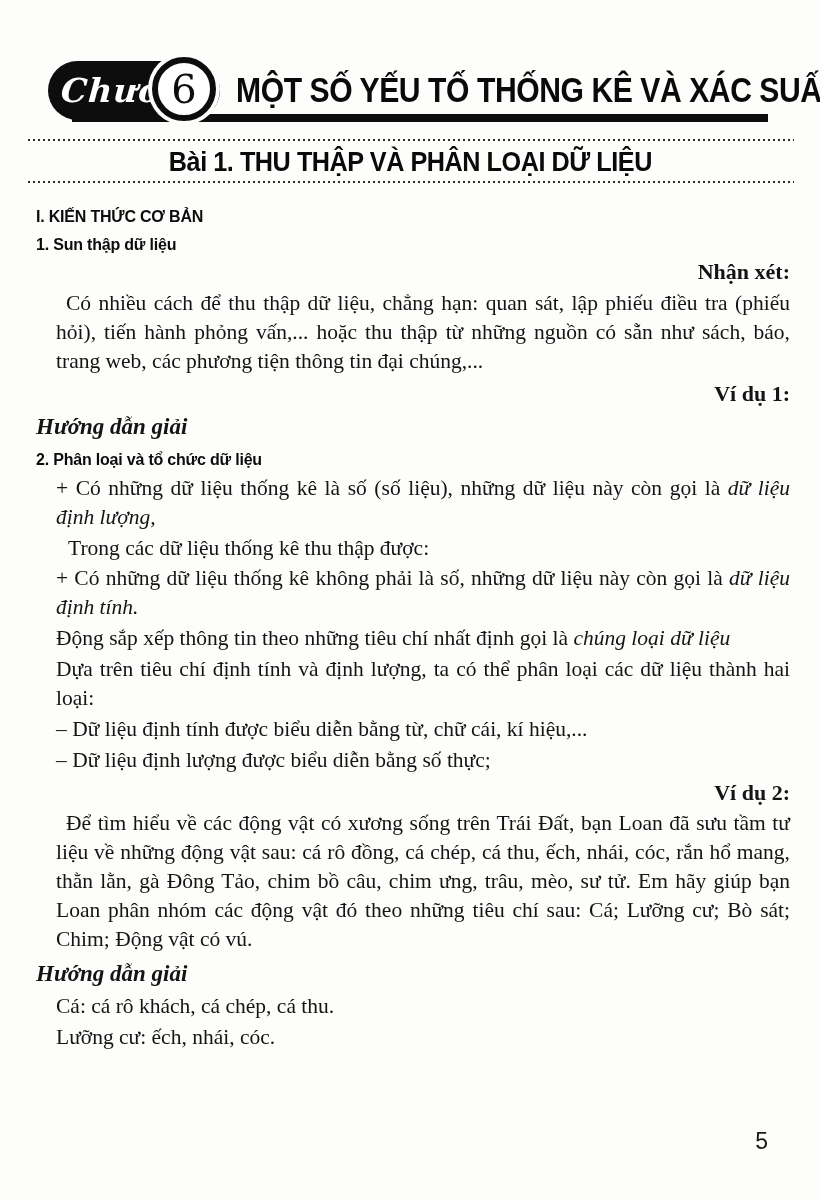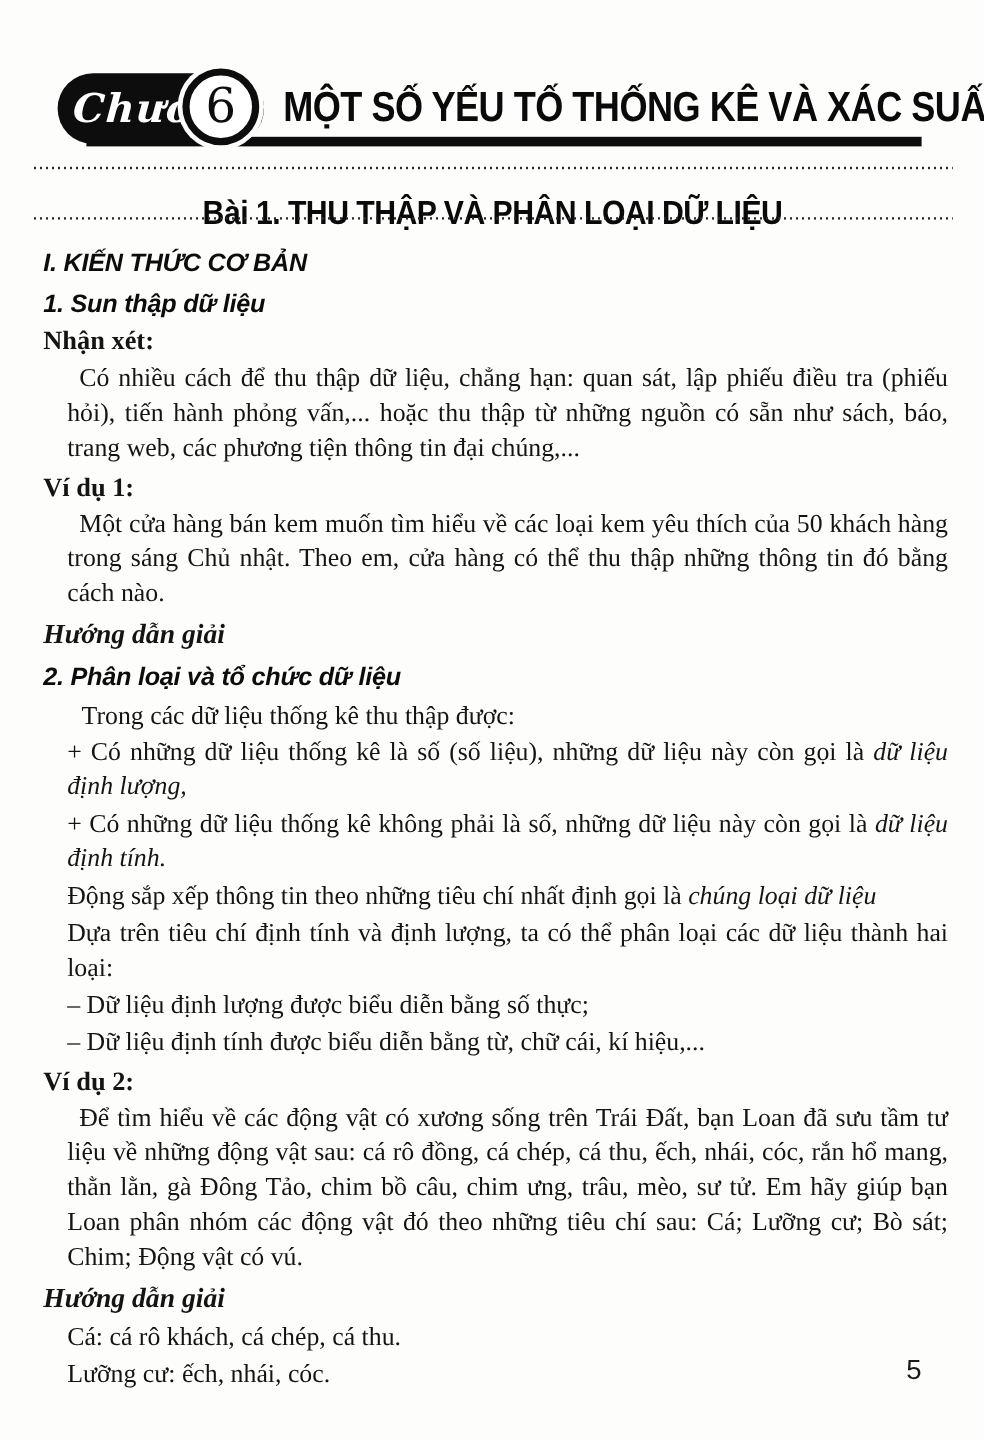--- a/index.html
+++ b/index.html
@@ -43,38 +43,39 @@
     font-family:"Liberation Sans", sans-serif;font-weight:700;
     font-size:35px;letter-spacing:-0.5px;white-space:nowrap;color:#0a0a0a;
     transform:scaleX(0.86);transform-origin:left center;
   }
   .dotted-rule{
     position:absolute;left:28px;right:26px;height:2px;
     background-image:repeating-linear-gradient(90deg,#2b2b2b 0 2px,transparent 2px 5px);
   }
   .rule-1{top:139px;}
   .rule-2{top:181px;}
-  .lesson-title-wrap{position:absolute;left:0;right:0;top:146px;text-align:center;margin:16px;}
+  .lesson-title-wrap{position:absolute;left:0;right:0;top:146px;text-align:center;margin:0;}
   .lesson-title{
     display:inline-block;
     font-family:"Liberation Sans", sans-serif;font-weight:700;
     font-size:28px;letter-spacing:-0.5px;color:#0a0a0a;
     transform:scaleX(0.9);transform-origin:center;
     white-space:nowrap;
   }
   
   .main{padding:6px 30px 0 36px;}
   .sec{
     font-family:"Liberation Sans", sans-serif;font-weight:700;
-    font-size:21px;line-height:1.2;color:#0c0c0c;
-    margin:9px 0 5px 0;letter-spacing:-0.2px;font-style:italic;
+    font-size:16px;line-height:1.2;color:#0c0c0c;
+    margin:9px 0 5px 0;letter-spacing:-0.2px;
   }
   .lead-label{
     font-weight:700;font-size:22px;line-height:1.2;
     margin:5px 0 3px 0;
+    text-align:right;
   }
   .center-label{
     font-weight:700;font-style:italic;font-size:23px;line-height:1.2;
     margin:6px 0 4px 0;
   }
   .para{
     font-size:21.5px;line-height:29px;
     margin:0 0 2px 20px;text-align:justify;
   }
   .para.indent{text-indent:10px;}
@@ -111,47 +112,46 @@
   <div class="main">
 
     <div class="sec">I. KIẾN THỨC CƠ BẢN</div>
 
     <div class="sec">1. Sun thập dữ liệu</div>
 
     <p class="lead-label">Nhận xét:</p>
     <p class="para indent">Có nhiều cách để thu thập dữ liệu, chẳng hạn: quan sát, lập phiếu điều tra (phiếu hỏi), tiến hành phỏng vấn,... hoặc thu thập từ những nguồn có sẵn như sách, báo, trang web, các phương tiện thông tin đại chúng,...</p>
 
     <p class="lead-label">Ví dụ 1:</p>
-    <p class="para indent">Một cửa hàng bán kem muốn tìm hiểu về các loại kem yêu thích của 50 khách hàng trong sáng Chủ nhật. Theo em, cửa hàng có thể thu thập những thông tin đó bằng cách nào.</p>
 
     <p class="center-label">Hướng dẫn giải</p>
 
     <div class="sec">2. Phân loại và tổ chức dữ liệu</div>
 
-    <p class="para intro">Trong các dữ liệu thống kê thu thập được:</p>
-
     <p class="para">
       <span>+ Có những dữ liệu thống kê là số (số liệu), những dữ liệu này còn gọi là</span>
       <span class="it">dữ liệu định lượng,</span>
     </p>
+
+    <p class="para intro">Trong các dữ liệu thống kê thu thập được:</p>
 
     <p class="para">
       <span>+ Có những dữ liệu thống kê không phải là số, những dữ liệu này còn gọi là</span>
       <span class="it">dữ liệu định tính.</span>
     </p>
 
     <p class="para">
       <span>Động sắp xếp thông tin theo những tiêu chí nhất định gọi là</span>
       <span class="it">chúng loại dữ liệu</span>
     </p>
 
     <p class="para">Dựa trên tiêu chí định tính và định lượng, ta có thể phân loại các dữ liệu thành hai loại:</p>
 
+    <p class="para">– Dữ liệu định tính được biểu diễn bằng từ, chữ cái, kí hiệu,...</p>
     <p class="para">– Dữ liệu định lượng được biểu diễn bằng số thực;</p>
-    <p class="para">– Dữ liệu định tính được biểu diễn bằng từ, chữ cái, kí hiệu,...</p>
 
     <p class="lead-label">Ví dụ 2:</p>
     <p class="para indent">Để tìm hiểu về các động vật có xương sống trên Trái Đất, bạn Loan đã sưu tầm tư liệu về những động vật sau: cá rô đồng, cá chép, cá thu, ếch, nhái, cóc, rắn hổ mang, thằn lằn, gà Đông Tảo, chim bồ câu, chim ưng, trâu, mèo, sư tử. Em hãy giúp bạn Loan phân nhóm các động vật đó theo những tiêu chí sau: Cá; Lưỡng cư; Bò sát; Chim; Động vật có vú.</p>
 
     <p class="center-label">Hướng dẫn giải</p>
 
     <p class="para">Cá: cá rô khách, cá chép, cá thu.</p>
     <p class="para">Lưỡng cư: ếch, nhái, cóc.</p>
 
   </div>

